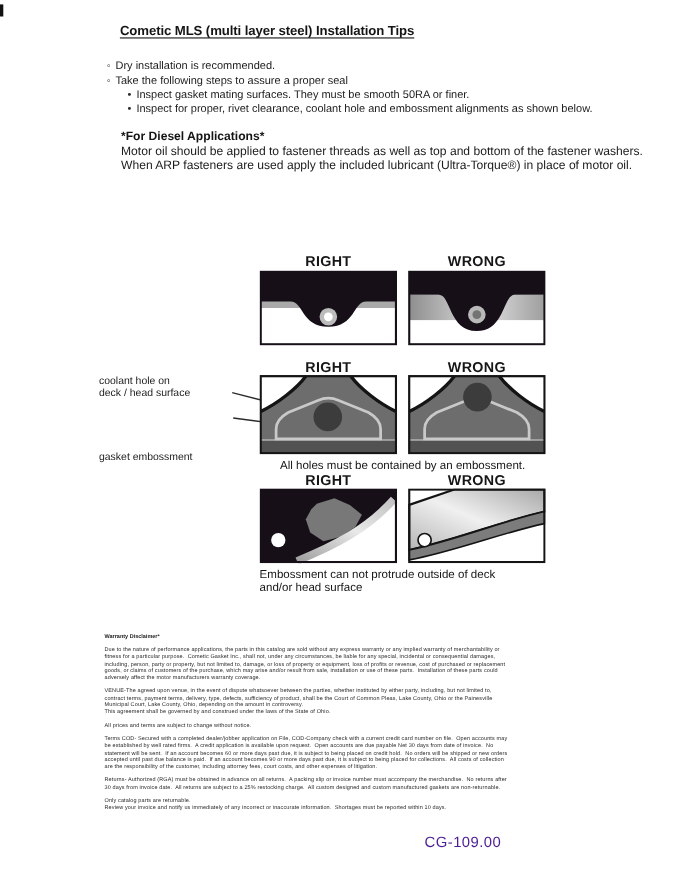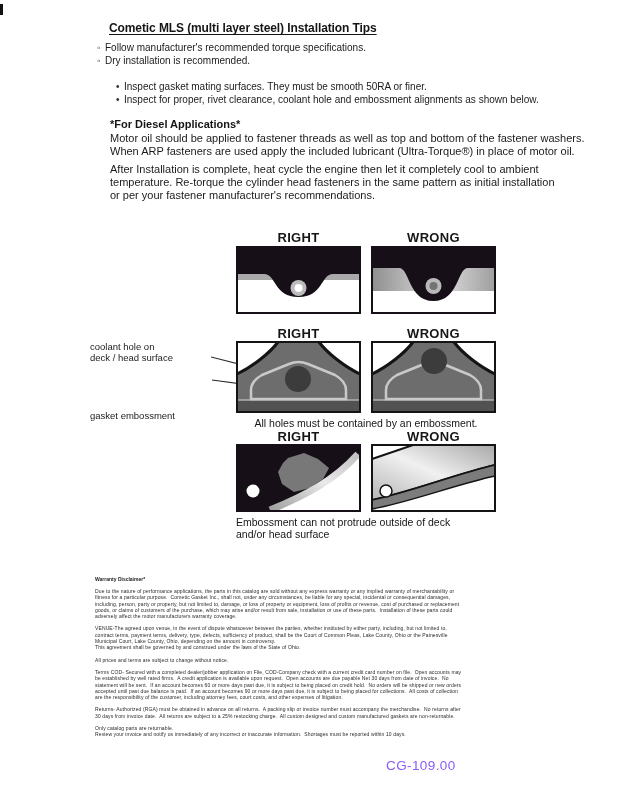--- a/index.html
+++ b/index.html
@@ -22,50 +22,47 @@
 
   .dg-head { width:125px; text-align:center; font-size:13px; font-weight:700; letter-spacing:.3px; color:#161616; }
   .caption { font-size:10.5px; line-height:12px; color:#161616; white-space:pre; }
   .dg-label { font-size:9.5px; line-height:10.5px; color:#1b1b1b; white-space:pre; text-align:left; width:120px; }
 
   .disc { left:95px; top:576px; width:440px; }
   .disc .dh { font-size:5px; font-weight:bold; margin:0 0 6px 0; color:#222; }
   .disc p { font-size:5px; line-height:6.3px; letter-spacing:.12px; margin:0 0 6px 0; white-space:pre; color:#2a2a2a; }
   .disc p.tight { margin-bottom:0; }
 
-  .pagecode { left:386px; top:758px; font-size:13.5px; letter-spacing:.4px; color:#8b5cf6; }
+  .pagecode { left:386px; top:758px; font-size:13.5px; letter-spacing:.4px; color:#4c1d95; }
 </style>
 </head>
 <body>
 
 <div id="page">
 
   <div class="abs artifact"></div>
 
   <div class="abs title">Cometic MLS (multi layer steel) Installation Tips</div>
 
-  <div class="abs brow" style="left:97px; top:42px;">
-    <span class="marker">◦</span><span>Follow manufacturer's recommended torque specifications.</span>
-  </div>
   <div class="abs brow" style="left:97px; top:55px;">
     <span class="marker">◦</span><span>Dry installation is recommended.</span>
+  </div>
+  <div class="abs brow" style="left:97px; top:68px;">
+    <span class="marker">◦</span><span>Take the following steps to assure a proper seal</span>
   </div>
   <div class="abs brow" style="left:116px; top:81px;">
     <span class="marker">•</span><span>Inspect gasket mating surfaces.  They must be smooth 50RA or finer.</span>
   </div>
   <div class="abs brow" style="left:116px; top:94px;">
     <span class="marker">•</span><span>Inspect for proper, rivet clearance, coolant hole and embossment alignments as shown below.</span>
   </div>
 
   <div class="abs h2" style="left:110px; top:118px;">*For Diesel Applications*</div>
   <div class="abs para" style="left:110px; top:132px;">Motor oil should be applied to fastener threads as well as top and bottom of the fastener washers.
 When ARP fasteners are used apply the included lubricant (Ultra-Torque®) in place of motor oil.</div>
-  <div class="abs para" style="left:110px; top:163px;">After Installation is complete, heat cycle the engine then let it completely cool to ambient
-temperature. Re-torque the cylinder head fasteners in the same pattern as initial installation
-or per your fastener manufacturer's recommendations.</div>
 
   <div class="abs dg-head" style="left:236px; top:230px;">RIGHT</div>
   <div class="abs dg-head" style="left:371px; top:230px;">WRONG</div>
 
   <svg class="abs" style="left:236px; top:246px;" width="125" height="68" viewBox="0 0 125 68">
     <rect x="0" y="0" width="125" height="68" fill="#ffffff"></rect>
     <rect x="1" y="27" width="123" height="7" fill="#a9a9a9"></rect>
     <path d="M1,1 H124 V28 H97 C85,28 87,51 62.5,51 C38,51 40,28 28,28 H1 Z" fill="#170f18"></path>
     <circle cx="62.5" cy="42" r="8" fill="#bcbcbc"></circle>
     <circle cx="62.5" cy="42" r="4" fill="#ffffff"></circle>

